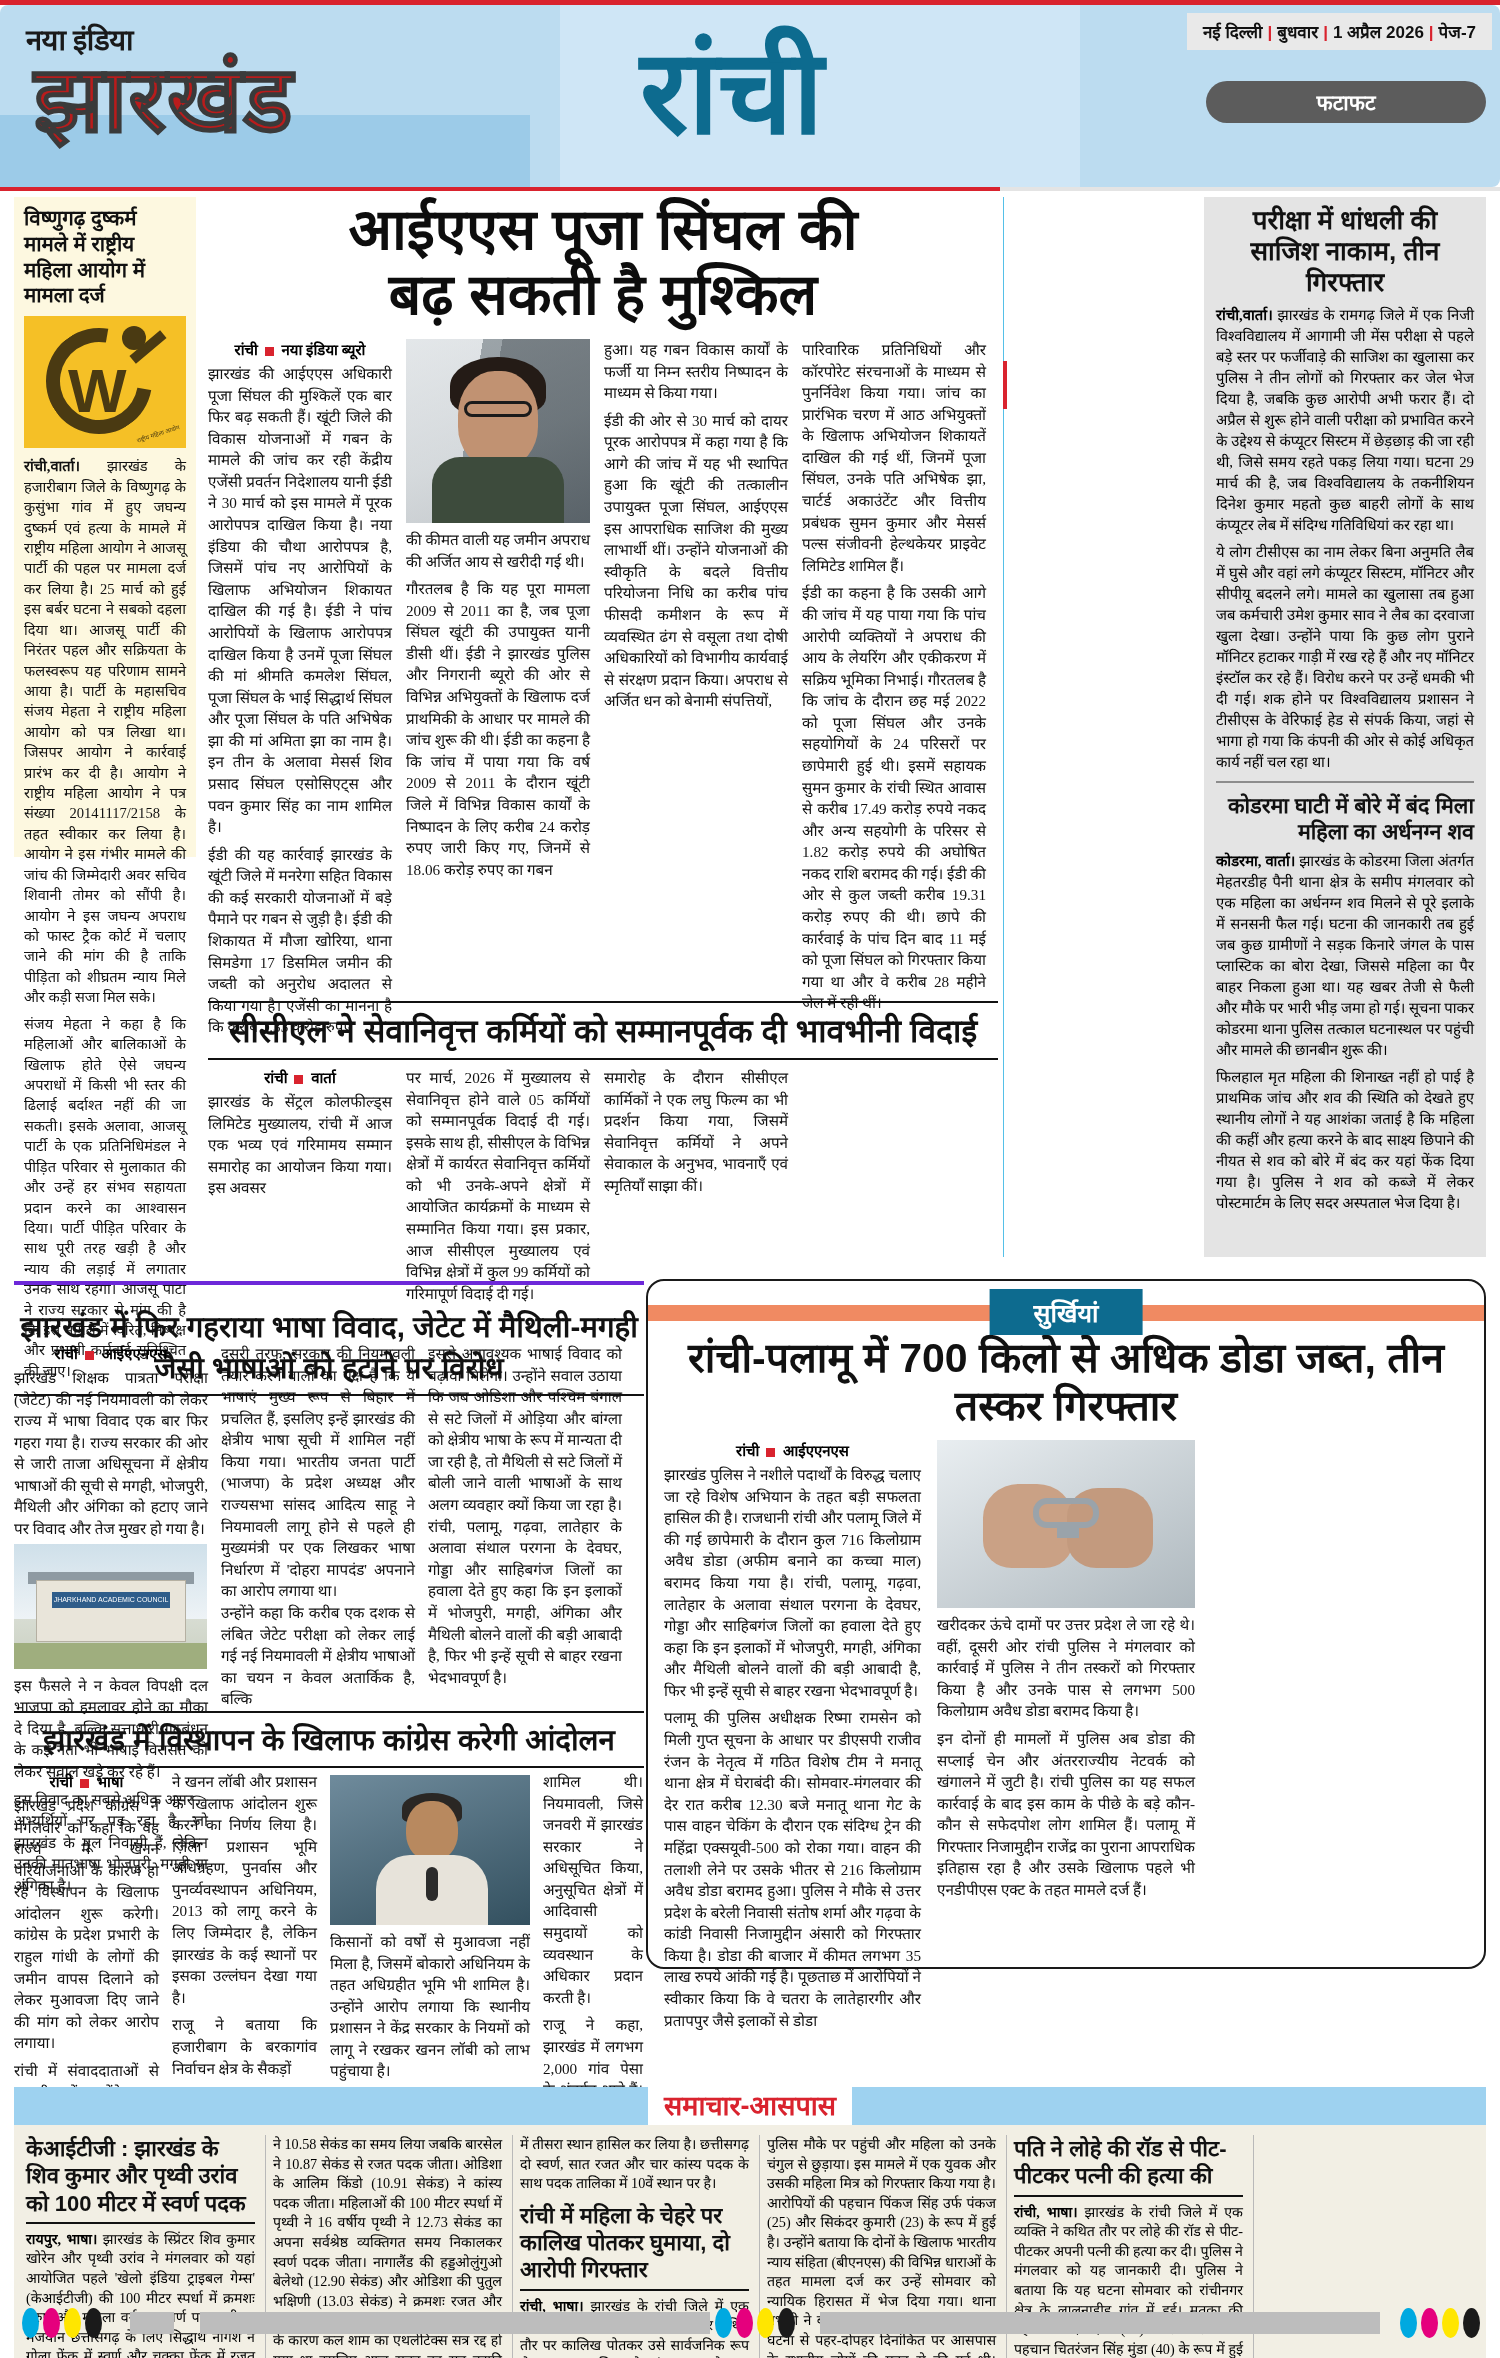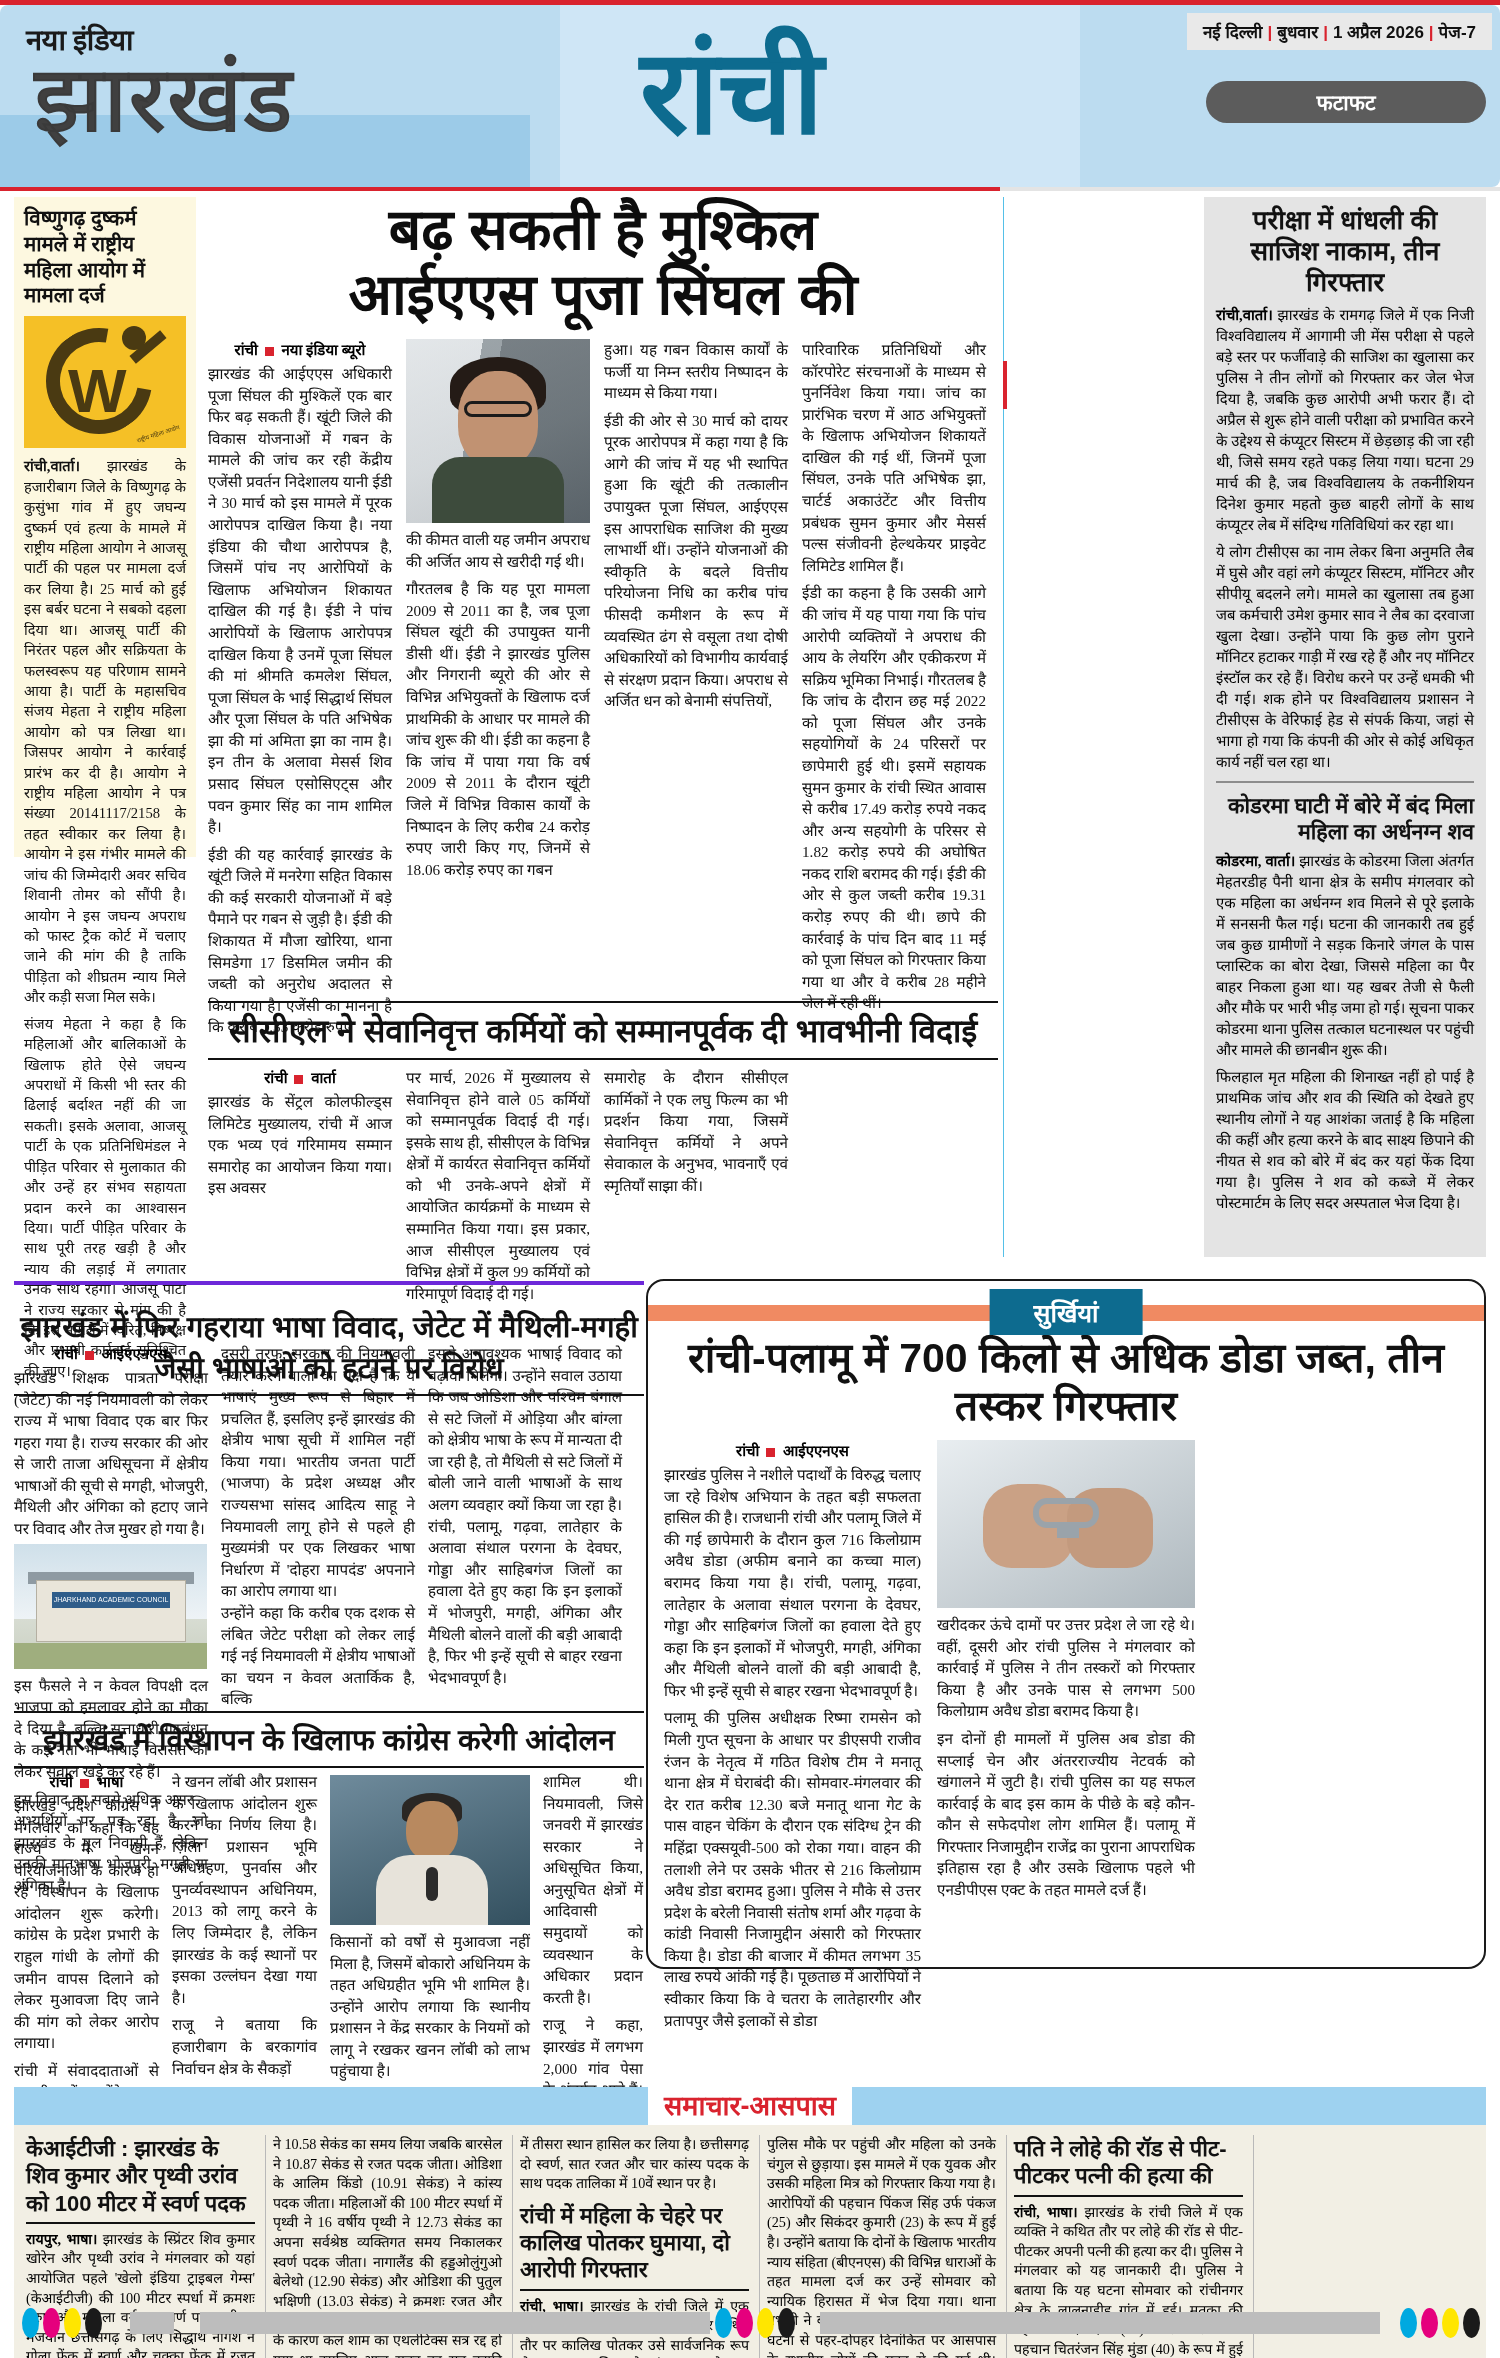--- a/index.html
+++ b/index.html
@@ -31,22 +31,22 @@
   .mh-left { width: 760px; position: relative; }
   .brand-small {
     position: absolute; top: 14px; left: 26px;
     font-family: "Liberation Sans", sans-serif;
     font-weight: bold; font-size: 29px; color: #1a1a1a;
     letter-spacing: -0.5px;
   }
   .brand-state {
     position: absolute; top: 48px; left: 34px;
     font-family: "Liberation Sans", sans-serif;
-    font-weight: normal; font-size: 92px;
-    color: #404040;
+    font-weight: bold; font-size: 92px;
+    color: #b91c1c;
     -webkit-text-stroke: 2px #3a3a3a;
     letter-spacing: 1px;
     line-height: 1;
   }
   .state-band {
     position: absolute; left: 0; bottom: 0; width: 530px; height: 72px;
     background: #9ccbe8;
   }
   .mh-center {
     position: absolute; left: 560px; top: 0; width: 520px; height: 100%;
@@ -344,22 +344,22 @@
         <div class="ncw-caption">राष्ट्रीय महिला आयोग</div>
       </div>
       <div class="sb-body body-text">
         <span class="lead">रांची,वार्ता।</span>
         <span>झारखंड के हजारीबाग जिले के विष्णुगढ़ के कुसुंभा गांव में हुए जघन्य दुष्कर्म एवं हत्या के मामले में राष्ट्रीय महिला आयोग ने आजसू पार्टी की पहल पर मामला दर्ज कर लिया है। 25 मार्च को हुई इस बर्बर घटना ने सबको दहला दिया था। आजसू पार्टी की निरंतर पहल और सक्रियता के फलस्वरूप यह परिणाम सामने आया है। पार्टी के महासचिव संजय मेहता ने राष्ट्रीय महिला आयोग को पत्र लिखा था। जिसपर आयोग ने कार्रवाई प्रारंभ कर दी है। आयोग ने राष्ट्रीय महिला आयोग ने पत्र संख्या 20141117/2158 के तहत स्वीकार कर लिया है। आयोग ने इस गंभीर मामले की जांच की जिम्मेदारी अवर सचिव शिवानी तोमर को सौंपी है। आयोग ने इस जघन्य अपराध को फास्ट ट्रैक कोर्ट में चलाए जाने की मांग की है ताकि पीड़िता को शीघ्रतम न्याय मिले और कड़ी सजा मिल सके।</span>
       </div>
       <div class="sb-body body-text" style="margin-top:6px;">संजय मेहता ने कहा है कि महिलाओं और बालिकाओं के खिलाफ होते ऐसे जघन्य अपराधों में किसी भी स्तर की ढिलाई बर्दाश्त नहीं की जा सकती। इसके अलावा, आजसू पार्टी के एक प्रतिनिधिमंडल ने पीड़ित परिवार से मुलाकात की और उन्हें हर संभव सहायता प्रदान करने का आश्वासन दिया। पार्टी पीड़ित परिवार के साथ पूरी तरह खड़ी है और न्याय की लड़ाई में लगातार उनके साथ रहेगी। आजसू पार्टी ने राज्य सरकार से मांग की है कि इस मामले में त्वरित, निष्पक्ष और प्रभावी कार्रवाई सुनिश्चित की जाए।</div>
     </div>
 
     <div class="main-head">
+      <div>आईएएस पूजा सिंघल की</div>
       <div>बढ़ सकती है मुश्किल</div>
-      <div>आईएएस पूजा सिंघल की</div>
     </div>
 
     <div class="cols4">
       <div class="col">
         <div class="byline">
           <span>रांची</span>
           <span class="redsq"></span>
           <span>नया इंडिया ब्यूरो</span>
         </div>
         <div class="body-text">झारखंड की आईएएस अधिकारी पूजा सिंघल की मुश्किलें एक बार फिर बढ़ सकती हैं। खूंटी जिले की विकास योजनाओं में गबन के मामले की जांच कर रही केंद्रीय एजेंसी प्रवर्तन निदेशालय यानी ईडी ने 30 मार्च को इस मामले में पूरक आरोपपत्र दाखिल किया है। नया इंडिया की चौथा आरोपपत्र है, जिसमें पांच नए आरोपियों के खिलाफ अभियोजन शिकायत दाखिल की गई है। ईडी ने पांच आरोपियों के खिलाफ आरोपपत्र दाखिल किया है उनमें पूजा सिंघल की मां श्रीमति कमलेश सिंघल, पूजा सिंघल के भाई सिद्धार्थ सिंघल और पूजा सिंघल के पति अभिषेक झा की मां अमिता झा का नाम है। इन तीन के अलावा मेसर्स शिव प्रसाद सिंघल एसोसिएट्स और पवन कुमार सिंह का नाम शामिल है।</div>

